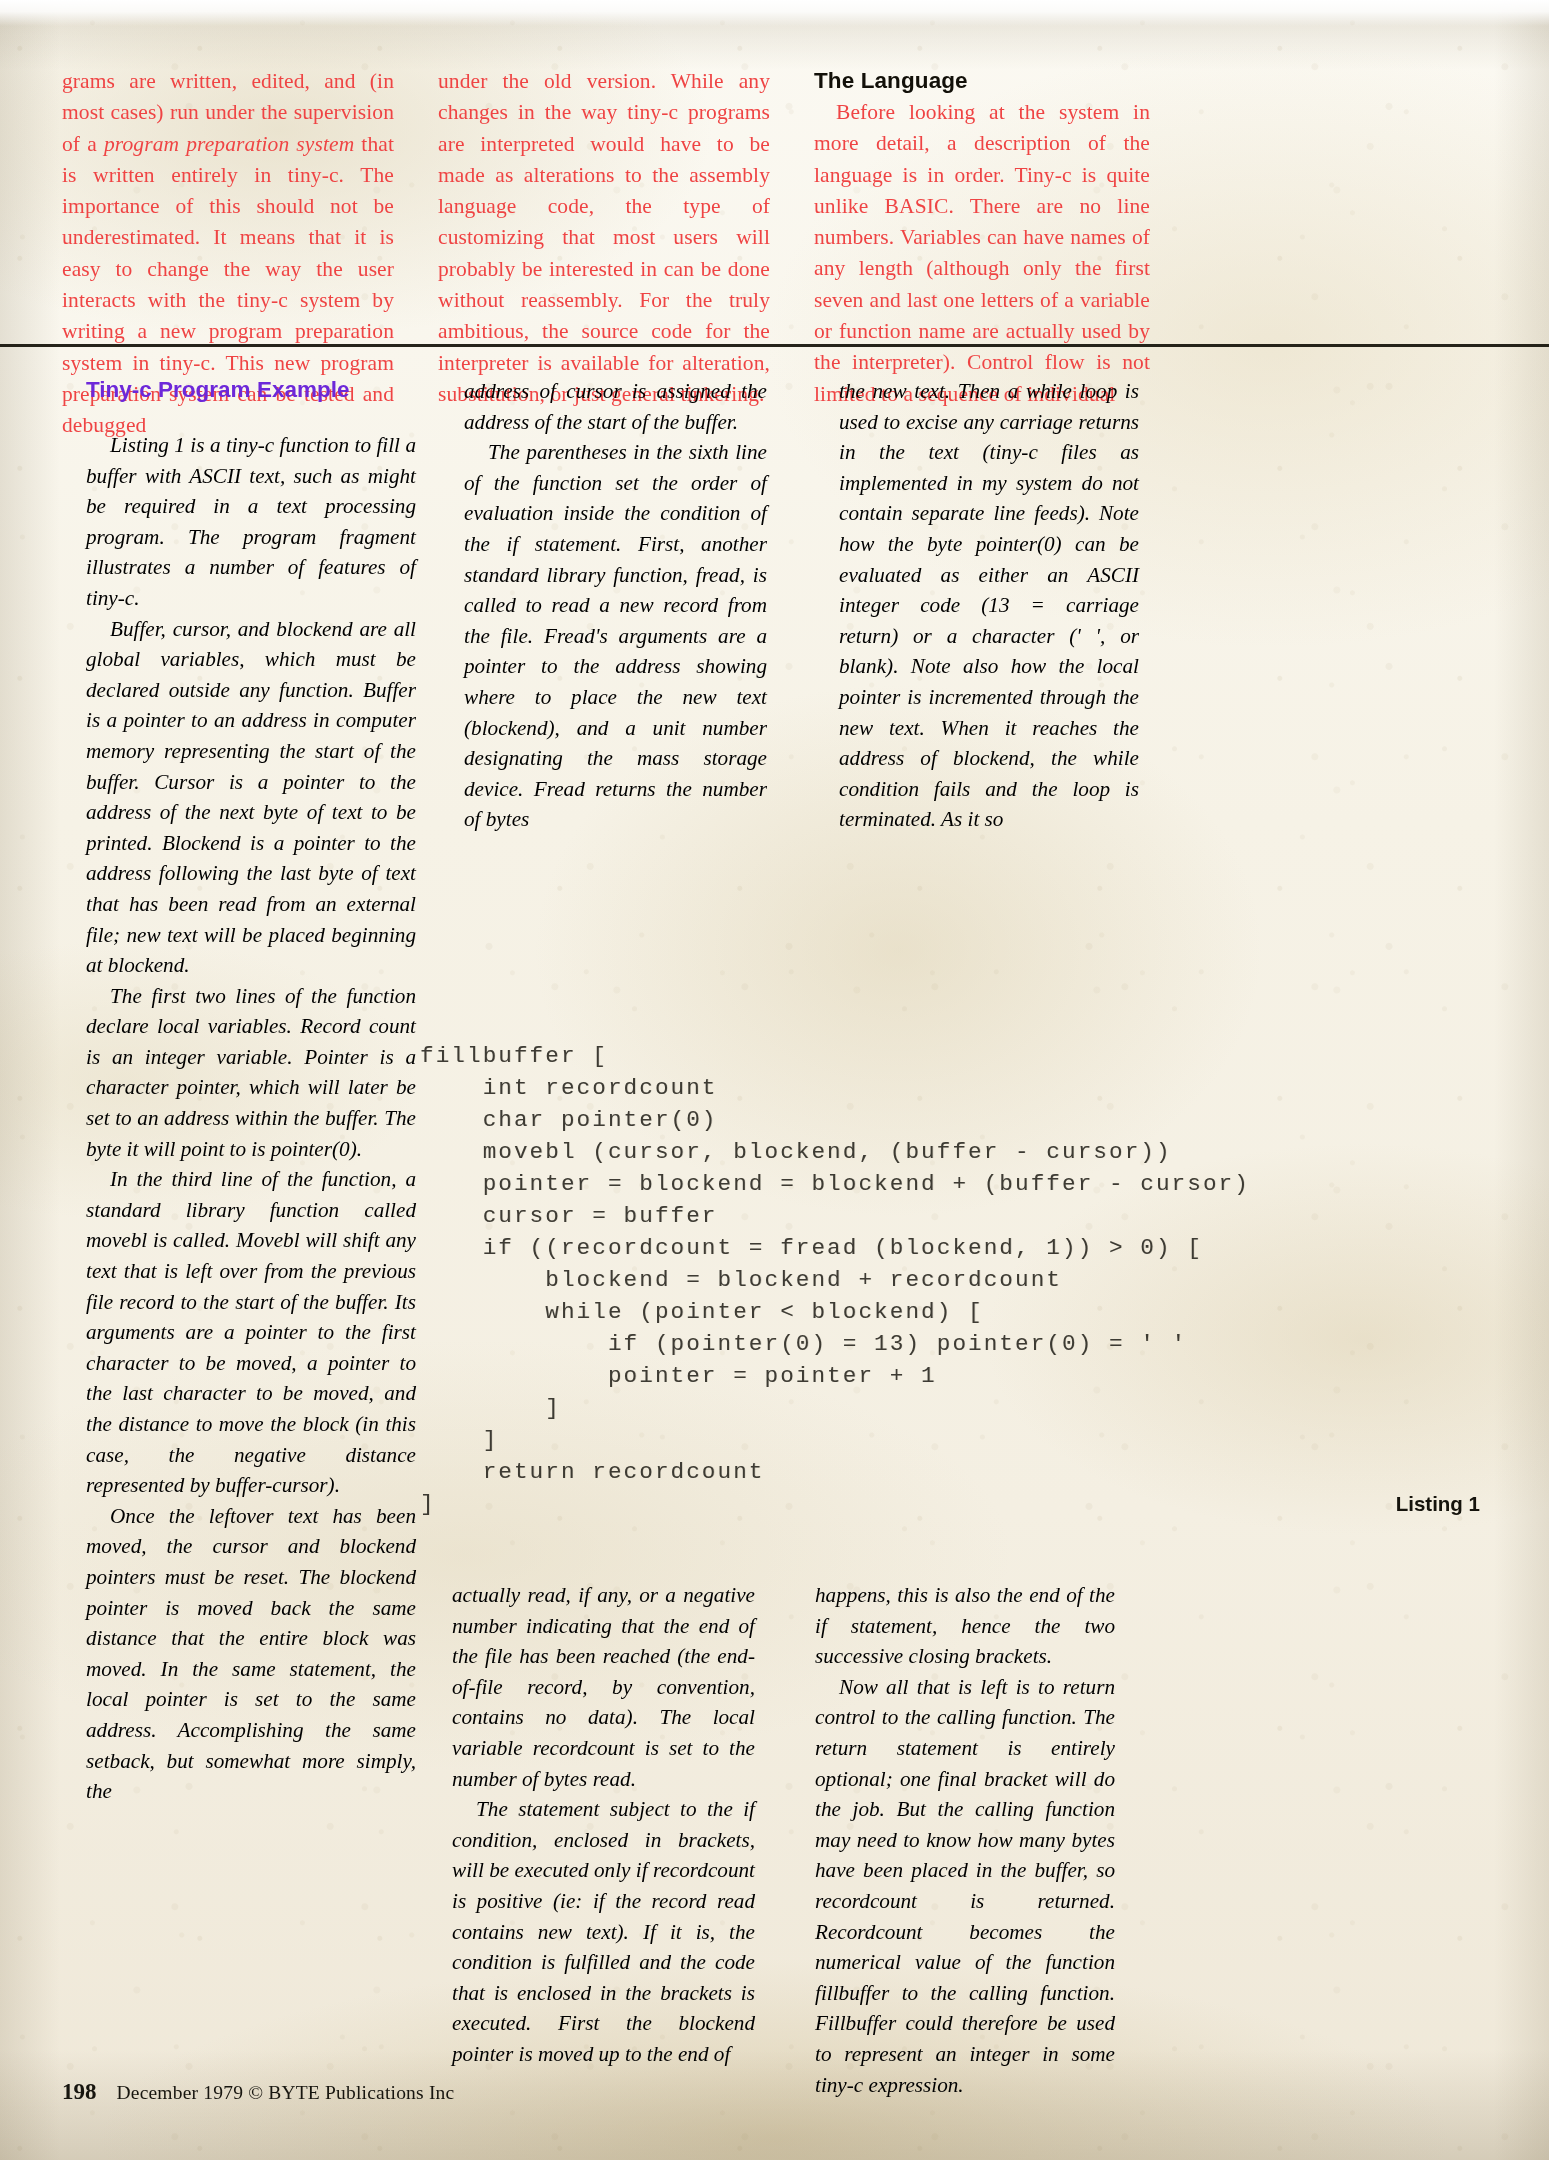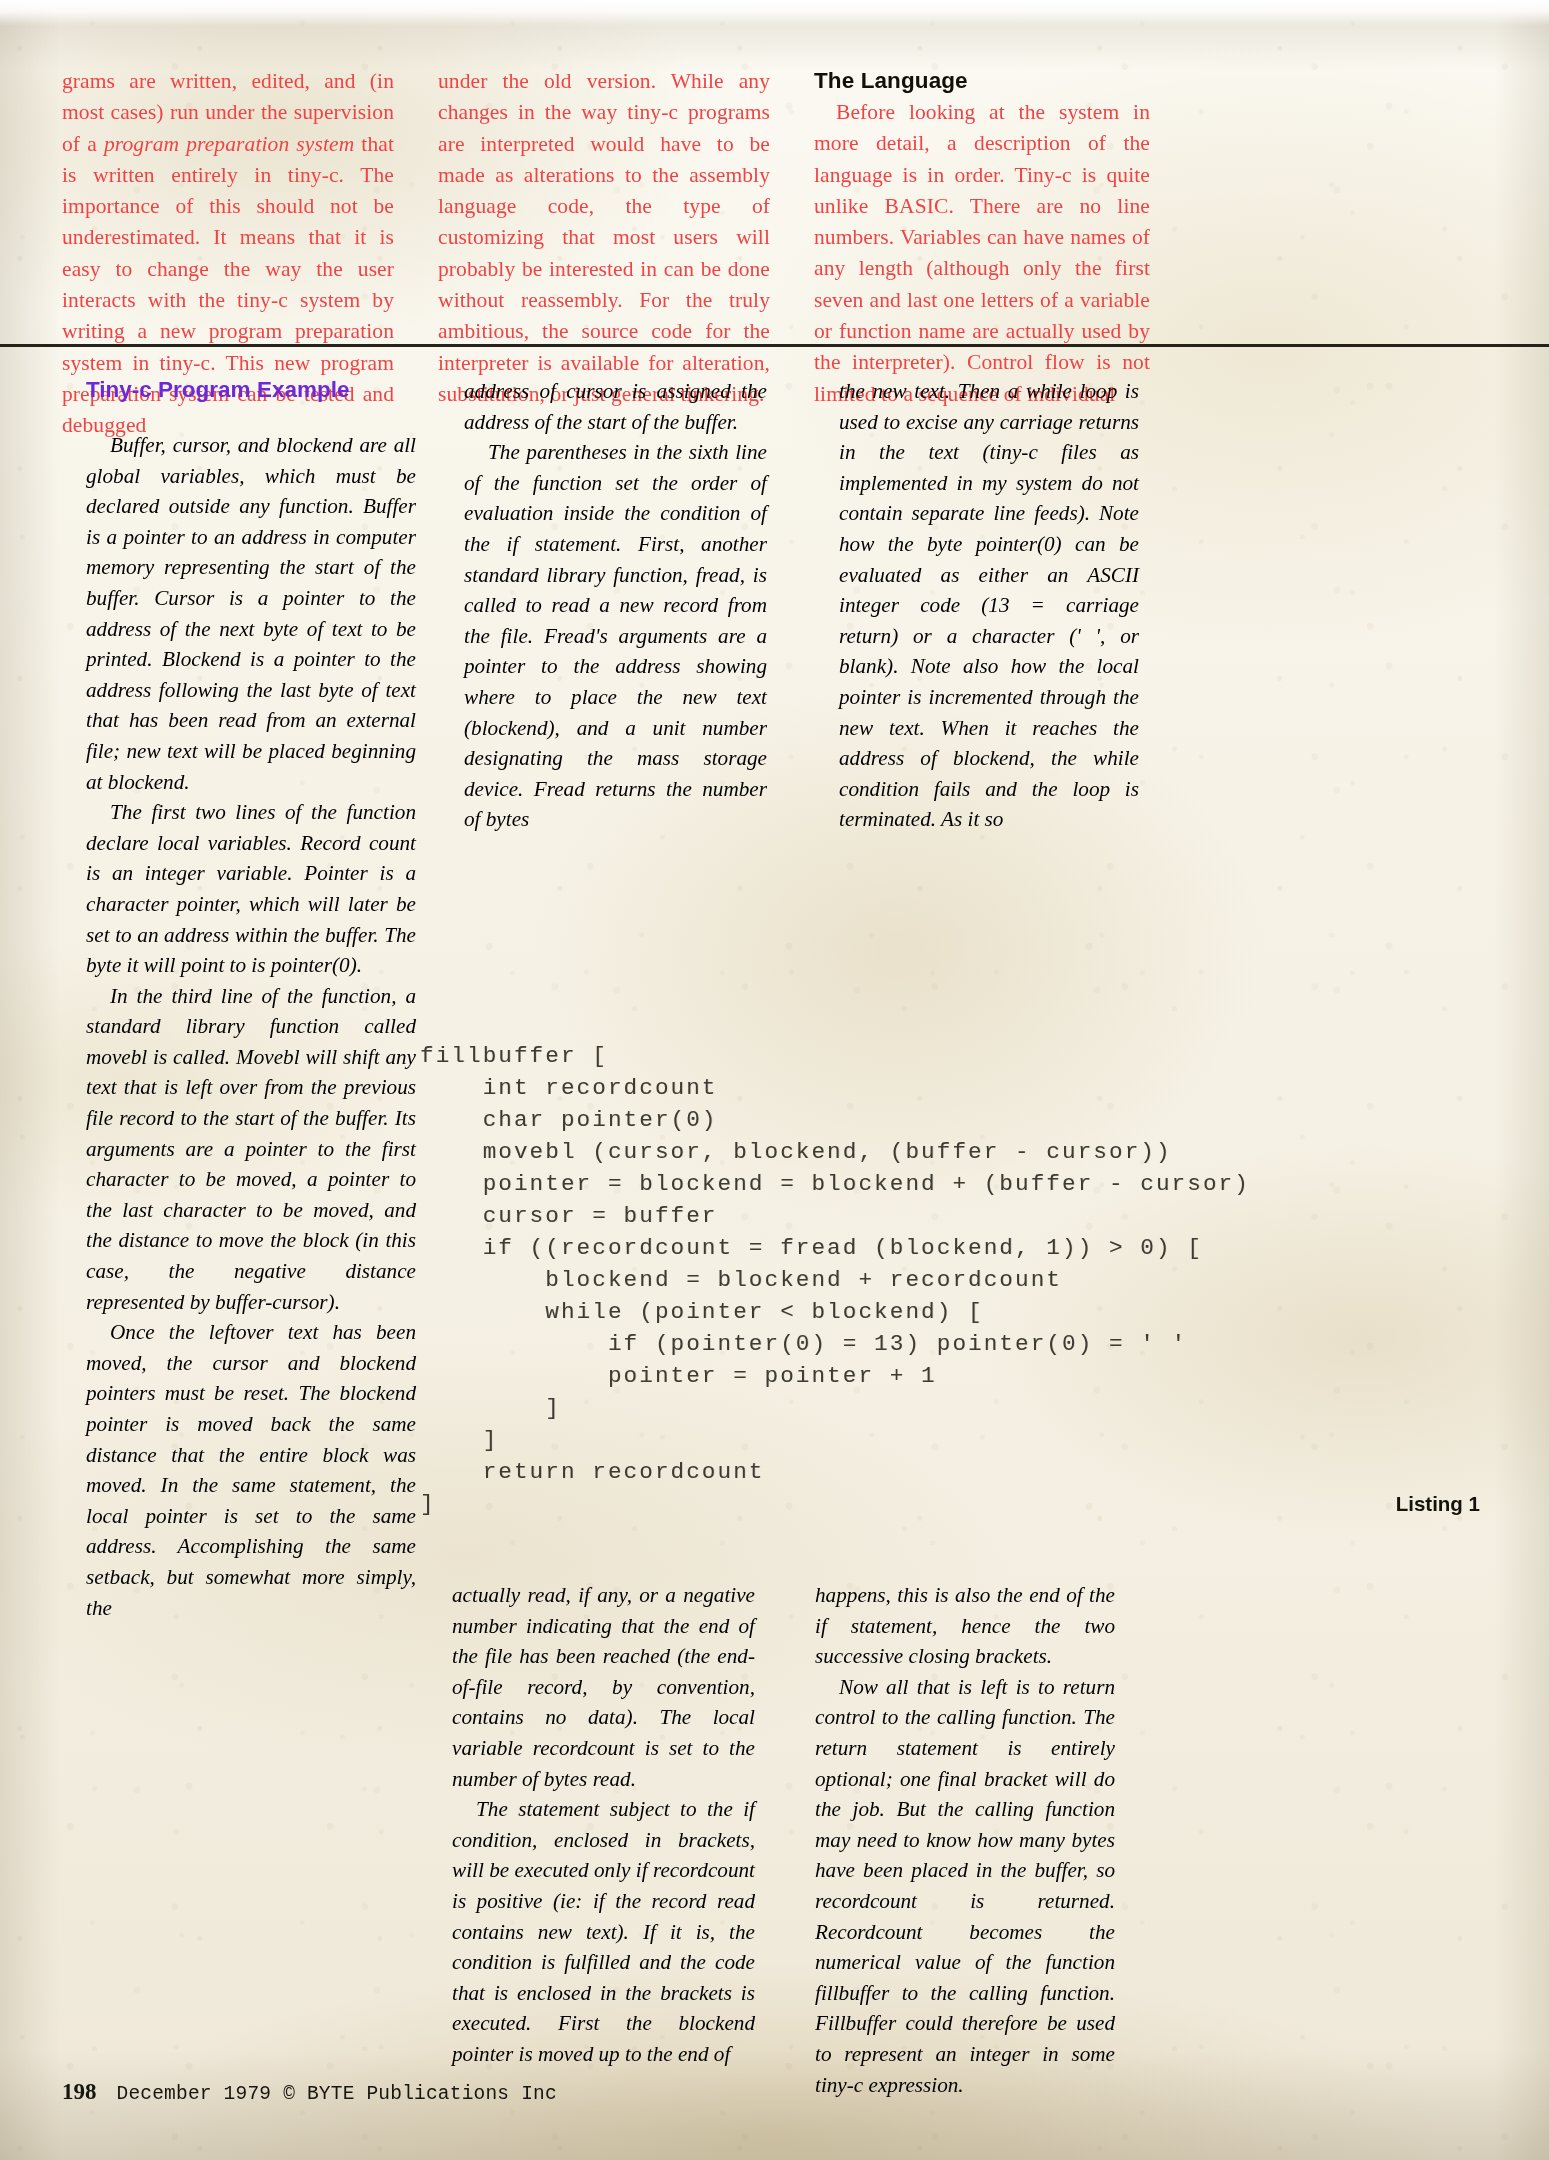--- a/index.html
+++ b/index.html
@@ -201,21 +201,21 @@
     align-items: baseline;
     gap: 20px;
     color: #17150f;
   }
   #pagenum {
     font-family: "Liberation Serif", serif;
     font-weight: bold;
     font-size: 23px;
   }
   #imprint {
-    font-family: Liberation Mono, monospace;
+    font-family: Liberation Serif, serif;
     font-size: 19.5px;
     letter-spacing: 0.2px;
   }
 </style>
 </head>
 <body>
 
 <div id="page"></div>
 <div id="grain"></div>
 <div id="vignette"></div>
@@ -239,20 +239,21 @@
     </div>
 
   </div>
 
   <div class="rule" id="rule-top"></div>
 
   <div class="section-mid">
 
     <div class="mcol">
       <h3 class="boxhead">Tiny-c Program Example</h3>
+      <p class="ital ind">Listing 1 is a tiny-c function to fill a buffer with ASCII text, such as might be required in a text processing program. The program fragment illustrates a number of features of tiny-c.</p>
       <p class="ital ind">Buffer, cursor, and blockend are all global variables, which must be declared outside any function. Buffer is a pointer to an address in computer memory representing the start of the buffer. Cursor is a pointer to the address of the next byte of text to be printed. Blockend is a pointer to the address following the last byte of text that has been read from an external file; new text will be placed beginning at blockend.</p>
       <p class="ital ind">The first two lines of the function declare local variables. Record count is an integer variable. Pointer is a character pointer, which will later be set to an address within the buffer. The byte it will point to is pointer(0).</p>
       <p class="ital ind">In the third line of the function, a standard library function called movebl is called. Movebl will shift any text that is left over from the previous file record to the start of the buffer. Its arguments are a pointer to the first character to be moved, a pointer to the last character to be moved, and the distance to move the block (in this case, the negative distance represented by buffer-cursor).</p>
       <p class="ital ind">Once the leftover text has been moved, the cursor and blockend pointers must be reset. The blockend pointer is moved back the same distance that the entire block was moved. In the same statement, the local pointer is set to the same address. Accomplishing the same setback, but somewhat more simply, the</p>
     </div>
 
     <div class="mcol c2">
       <p class="ital">address of cursor is assigned the address of the start of the buffer.</p>
       <p class="ital ind">The parentheses in the sixth line of the function set the order of evaluation inside the condition of the if statement. First, another standard library function, fread, is called to read a new record from the file. Fread's arguments are a pointer to the address showing where to place the new text (blockend), and a unit number designating the mass storage device. Fread returns the number of bytes</p>
     </div>

